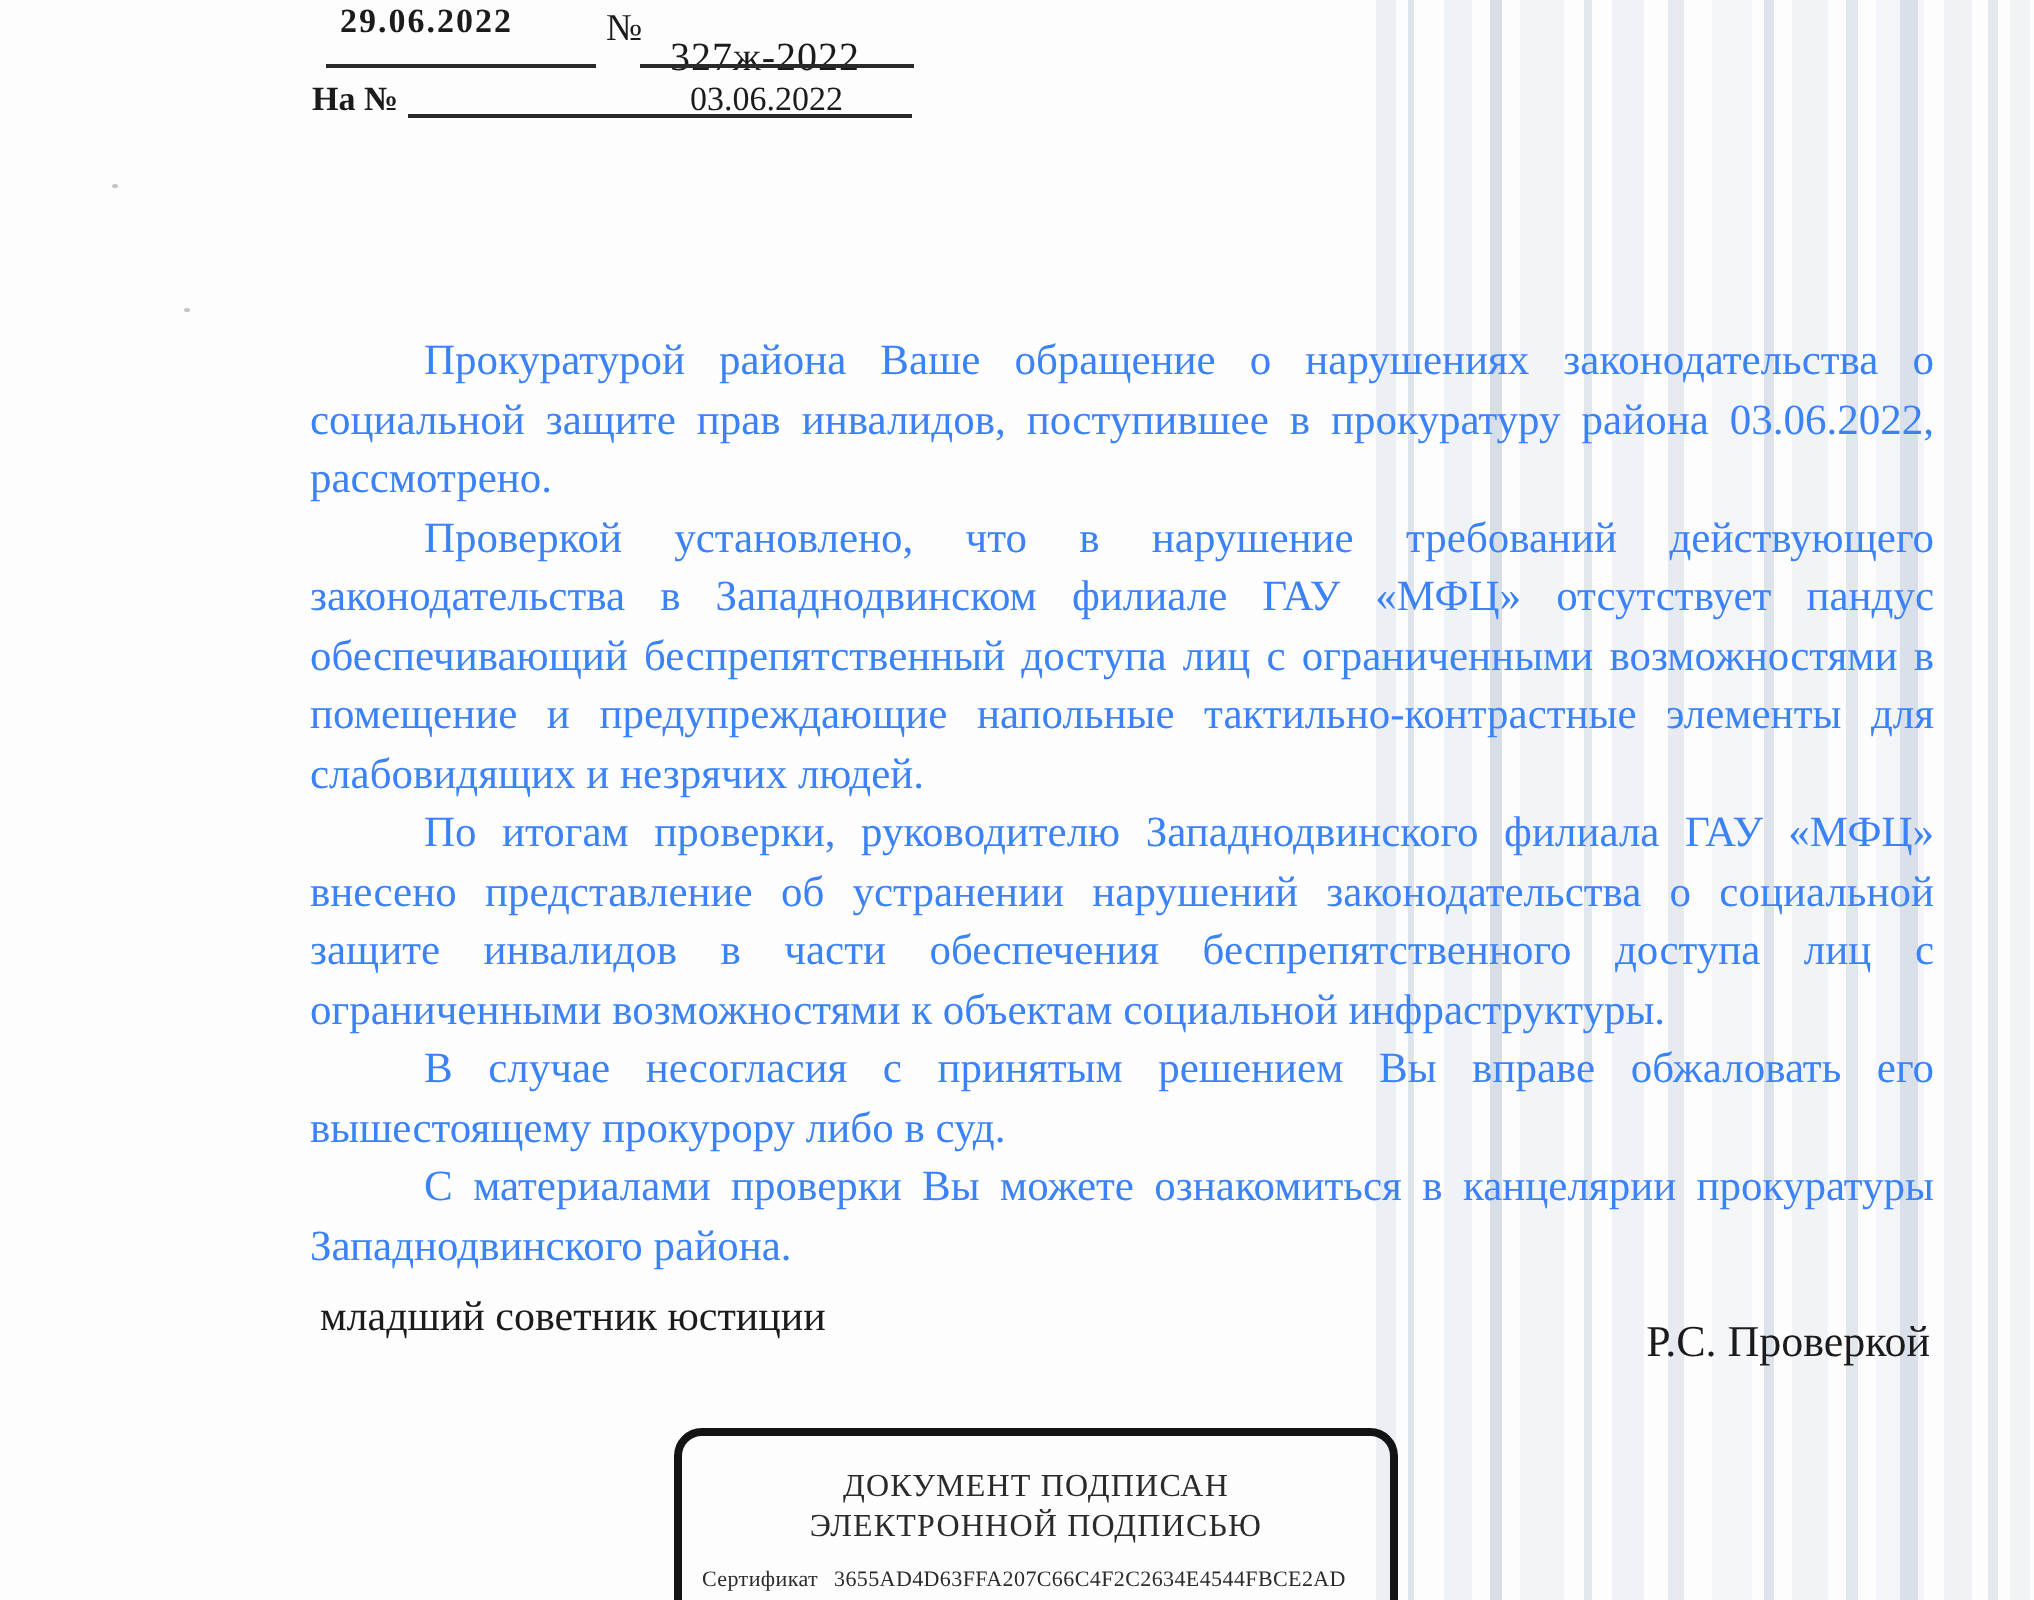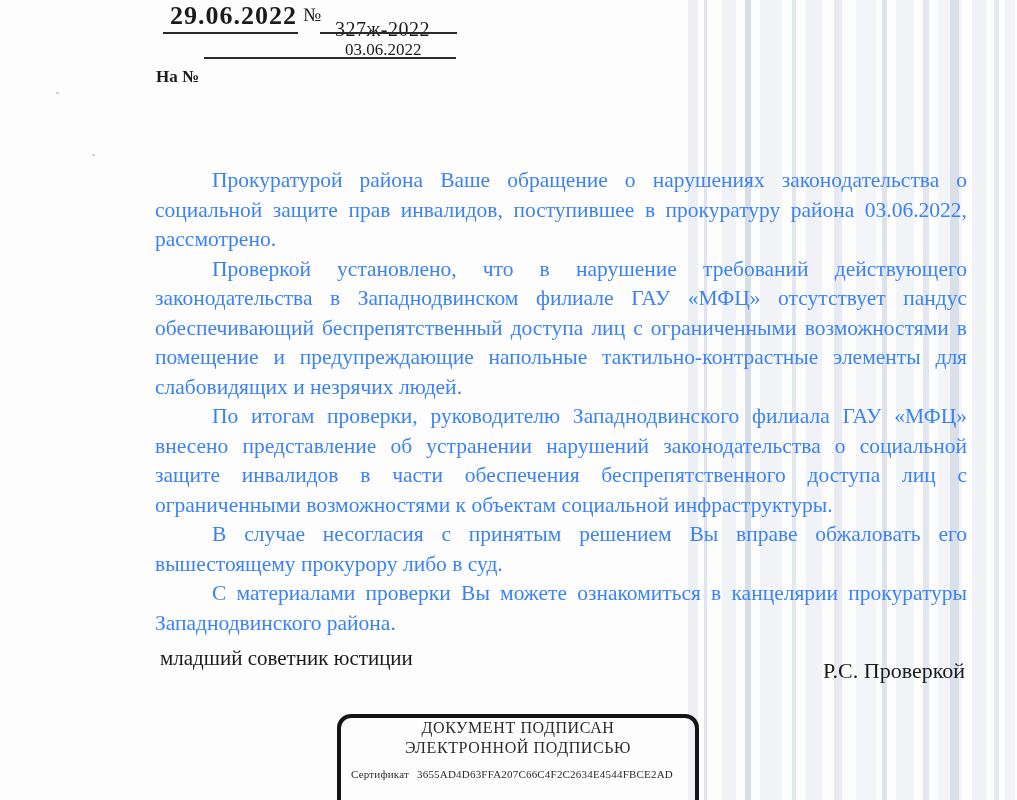--- a/index.html
+++ b/index.html
@@ -42,37 +42,37 @@
 
   .speck { position: absolute; border-radius: 50%; background: rgba(120,125,135,0.45); z-index: 1; }
   .sp1 { left: 56px; top: 92px;  width: 3px; height: 2px; }
   .sp2 { left: 92px; top: 154px; width: 3px; height: 2px; }
 
   .content { position: relative; z-index: 2; }
 
   
   .hdr-date {
     position: absolute; left: 170px; top: 1px;
-    font-size: 26px; font-weight: bold; letter-spacing: 1px;
+    font-size: 17px; font-weight: bold; letter-spacing: 1px;
   }
   .hdr-no-label {
     position: absolute; left: 303px; top: 4px;
     font-size: 19px;
   }
   .hdr-number {
     position: absolute; left: 335px; top: 18px;
     font-size: 20px; letter-spacing: 0.5px;
   }
   .rule { position: absolute; height: 2px; background: #2a2a2c; }
   .rule1 { left: 163px; top: 32px; width: 135px; }
   .rule2 { left: 320px; top: 32px; width: 137px; }
   .rule3 { left: 204px; top: 57px; width: 252px; }
   .hdr-reply-label {
     position: absolute; left: 156px; top: 40px;
-    font-size: 17px; font-weight: bold; margin-top: 27px;
+    font-size: 17px; font-weight: bold;
   }
   .hdr-reply-date {
     position: absolute; left: 345px; top: 40px;
     font-size: 17px;
   }
 
   
   .bodytext {
     position: absolute; left: 155px; top: 166px; width: 812px;
     font-size: 21.5px; line-height: 29.5px;
@@ -94,20 +94,21 @@
   
   .stamp {
     position: absolute; left: 337px; top: 714px;
     width: 362px; height: 120px;
     border: 4px solid #141414; border-radius: 14px;
     background: transparent;
     color: #2b2b2d;
     box-sizing: border-box;
   }
   .stamp-title {
+    margin-top: 16px;
     text-align: center;
     font-size: 16px; line-height: 20px;
     letter-spacing: 0.6px;
   }
   .stamp-cert {
     margin: 10px 0 0 10px;
     font-size: 11px; letter-spacing: 0.2px;
     white-space: nowrap;
   }
   .stamp-cert .lbl { margin-right: 8px; }

